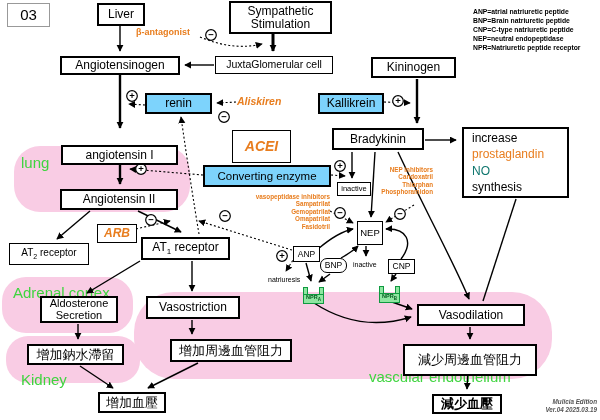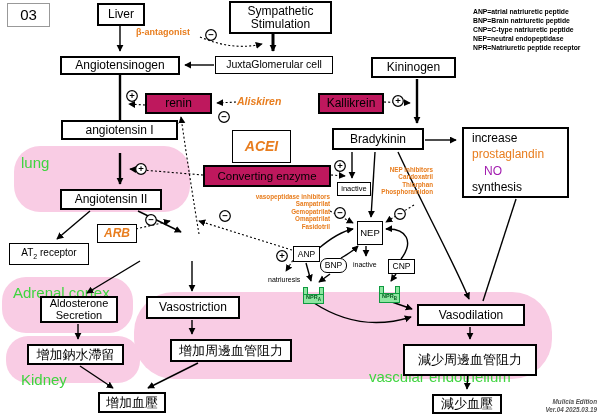--- a/index.html
+++ b/index.html
@@ -10,21 +10,21 @@
   svg.wires{position:absolute;left:0;top:0;z-index:2;pointer-events:none;}
   .ln{stroke:#000;stroke-width:1.4;fill:none;}
   .w25{stroke-width:2.4;}
   .w3{stroke-width:3;}
   .dash{stroke:#000;stroke-width:1.1;fill:none;stroke-dasharray:2 2.2;}
   .sgn-c{fill:#fff;stroke:#000;stroke-width:1.2;}
   .sgn-t{font-size:9.5px;font-weight:bold;text-anchor:middle;font-family:"Liberation Sans",sans-serif;}
   .bx{position:absolute;z-index:3;background:#fff;border:2px solid #000;box-sizing:border-box;
       display:flex;align-items:center;justify-content:center;text-align:center;
       font-size:12px;line-height:1.06;white-space:nowrap;}
-  .pink{background:#be185d;}
+  .pink{background:#7dd3fc;}
   .thin{border-width:1.3px;}
   .orange{color:#e87d1e;}
   .ital{font-style:italic;font-weight:bold;}
   .freetext{position:absolute;z-index:3;white-space:nowrap;}
   .druglist{position:absolute;z-index:3;text-align:right;color:#e87d1e;font-size:6.3px;
             font-weight:bold;line-height:7.4px;white-space:nowrap;}
   .legend{position:absolute;z-index:3;font-size:6.8px;font-weight:600;line-height:9px;white-space:nowrap;}
   .credit{position:absolute;z-index:3;font-size:6.3px;font-weight:bold;font-style:italic;
           color:#555;text-align:right;line-height:8px;white-space:nowrap;}
   .npr{position:absolute;z-index:4;width:21px;height:17px;}
@@ -178,45 +178,48 @@
     </div>
   <div class="bx" style="left:371px;top:57px;width:85px;height:21px;">
       <span>Kininogen</span>
     </div>
   <div class="bx pink" style="left:145px;top:93px;width:67px;height:21px;">
       <span>renin</span>
     </div>
   <div class="bx pink" style="left:318px;top:93px;width:66px;height:21px;">
       <span>Kallikrein</span>
     </div>
-  <div class="bx" style="left:61px;top:120px;width:117px;height:20px;">
+  <div class="bx" style="left:61px;top:145px;width:117px;height:20px;">
       <span>angiotensin I</span>
     </div>
   <div class="bx thin orange ital" style="left:232px;top:130px;width:59px;height:33px;font-size:14px;">
       <span>ACEI</span>
     </div>
   <div class="bx pink" style="left:203px;top:165px;width:128px;height:22px;font-size:11.5px;">
       <span>Converting enzyme</span>
     </div>
-  <div class="bx" style="left:60px;top:189px;width:102px;height:21px;">
+  <div class="bx" style="left:60px;top:189px;width:118px;height:21px;">
       <span>Angiotensin II</span>
     </div>
   <div class="bx thin orange ital" style="left:97px;top:224px;width:40px;height:19px;font-size:12px;">
       <span>ARB</span>
     </div>
+  <div class="bx" style="left:141px;top:237px;width:89px;height:23px;">
+    <span><span>AT</span><sub class="rs">1</sub><span> receptor</span></span>
+  </div>
   <div class="bx thin" style="left:9px;top:243px;width:80px;height:22px;font-size:10px;">
     <span><span>AT</span><sub style="font-size:7px;">2</sub><span> receptor</span></span>
   </div>
   <div class="bx" style="left:332px;top:128px;width:92px;height:22px;">
       <span>Bradykinin</span>
     </div>
   <div class="bx multi" style="left:462px;top:127px;width:107px;height:71px;align-items:flex-start;padding-left:8px;line-height:16.5px;text-align:left;justify-content:center;">
     <span>increase</span>
     <span class="orange">prostaglandin</span>
-    <span style="color:#a21caf;margin-left:12px;">NO</span>
+    <span style="color:#0f766e;">NO</span>
     <span>synthesis</span>
   </div>
   <div class="bx thin" style="left:337px;top:182px;width:34px;height:14px;font-size:7.5px;">
       <span>inactive</span>
     </div>
   <div class="bx" style="left:357px;top:221px;width:26px;height:24px;font-size:9.5px;border-width:1.6px;">
       <span>NEP</span>
     </div>
   <div class="bx thin" style="left:293px;top:246px;width:27px;height:16px;font-size:8.5px;">
       <span>ANP</span>
@@ -260,21 +263,21 @@
     </div>
   <div class="bx" style="left:142px;top:339px;width:122px;height:23px;font-size:13px;margin-left:28px;">
       <span>增加周邊血管阻力</span>
     </div>
   <div class="bx" style="left:403px;top:344px;width:134px;height:32px;font-size:13px;">
       <span>減少周邊血管阻力</span>
     </div>
   <div class="bx" style="left:98px;top:392px;width:68px;height:21px;font-size:13px;">
       <span>增加血壓</span>
     </div>
-  <div class="bx" style="left:432px;top:394px;width:70px;height:20px;font-size:13px;">
+  <div class="bx" style="left:432px;top:394px;width:70px;height:20px;font-size:13px;font-weight:bold;">
       <span>減少血壓</span>
     </div>
 
   <div class="freetext orange" style="left:136px;top:27px;font-size:9px;font-weight:bold;"><span>β-antagonist</span></div>
   <div class="freetext orange ital" style="left:237px;top:95px;font-size:10.5px;"><span>Aliskiren</span></div>
 
   <div class="druglist" style="left:250px;top:193px;width:80px;">
     <div>vasopeptidase inhibitors</div>
     <div>Sampatrilat</div>
     <div>Gemopatrilat</div>

